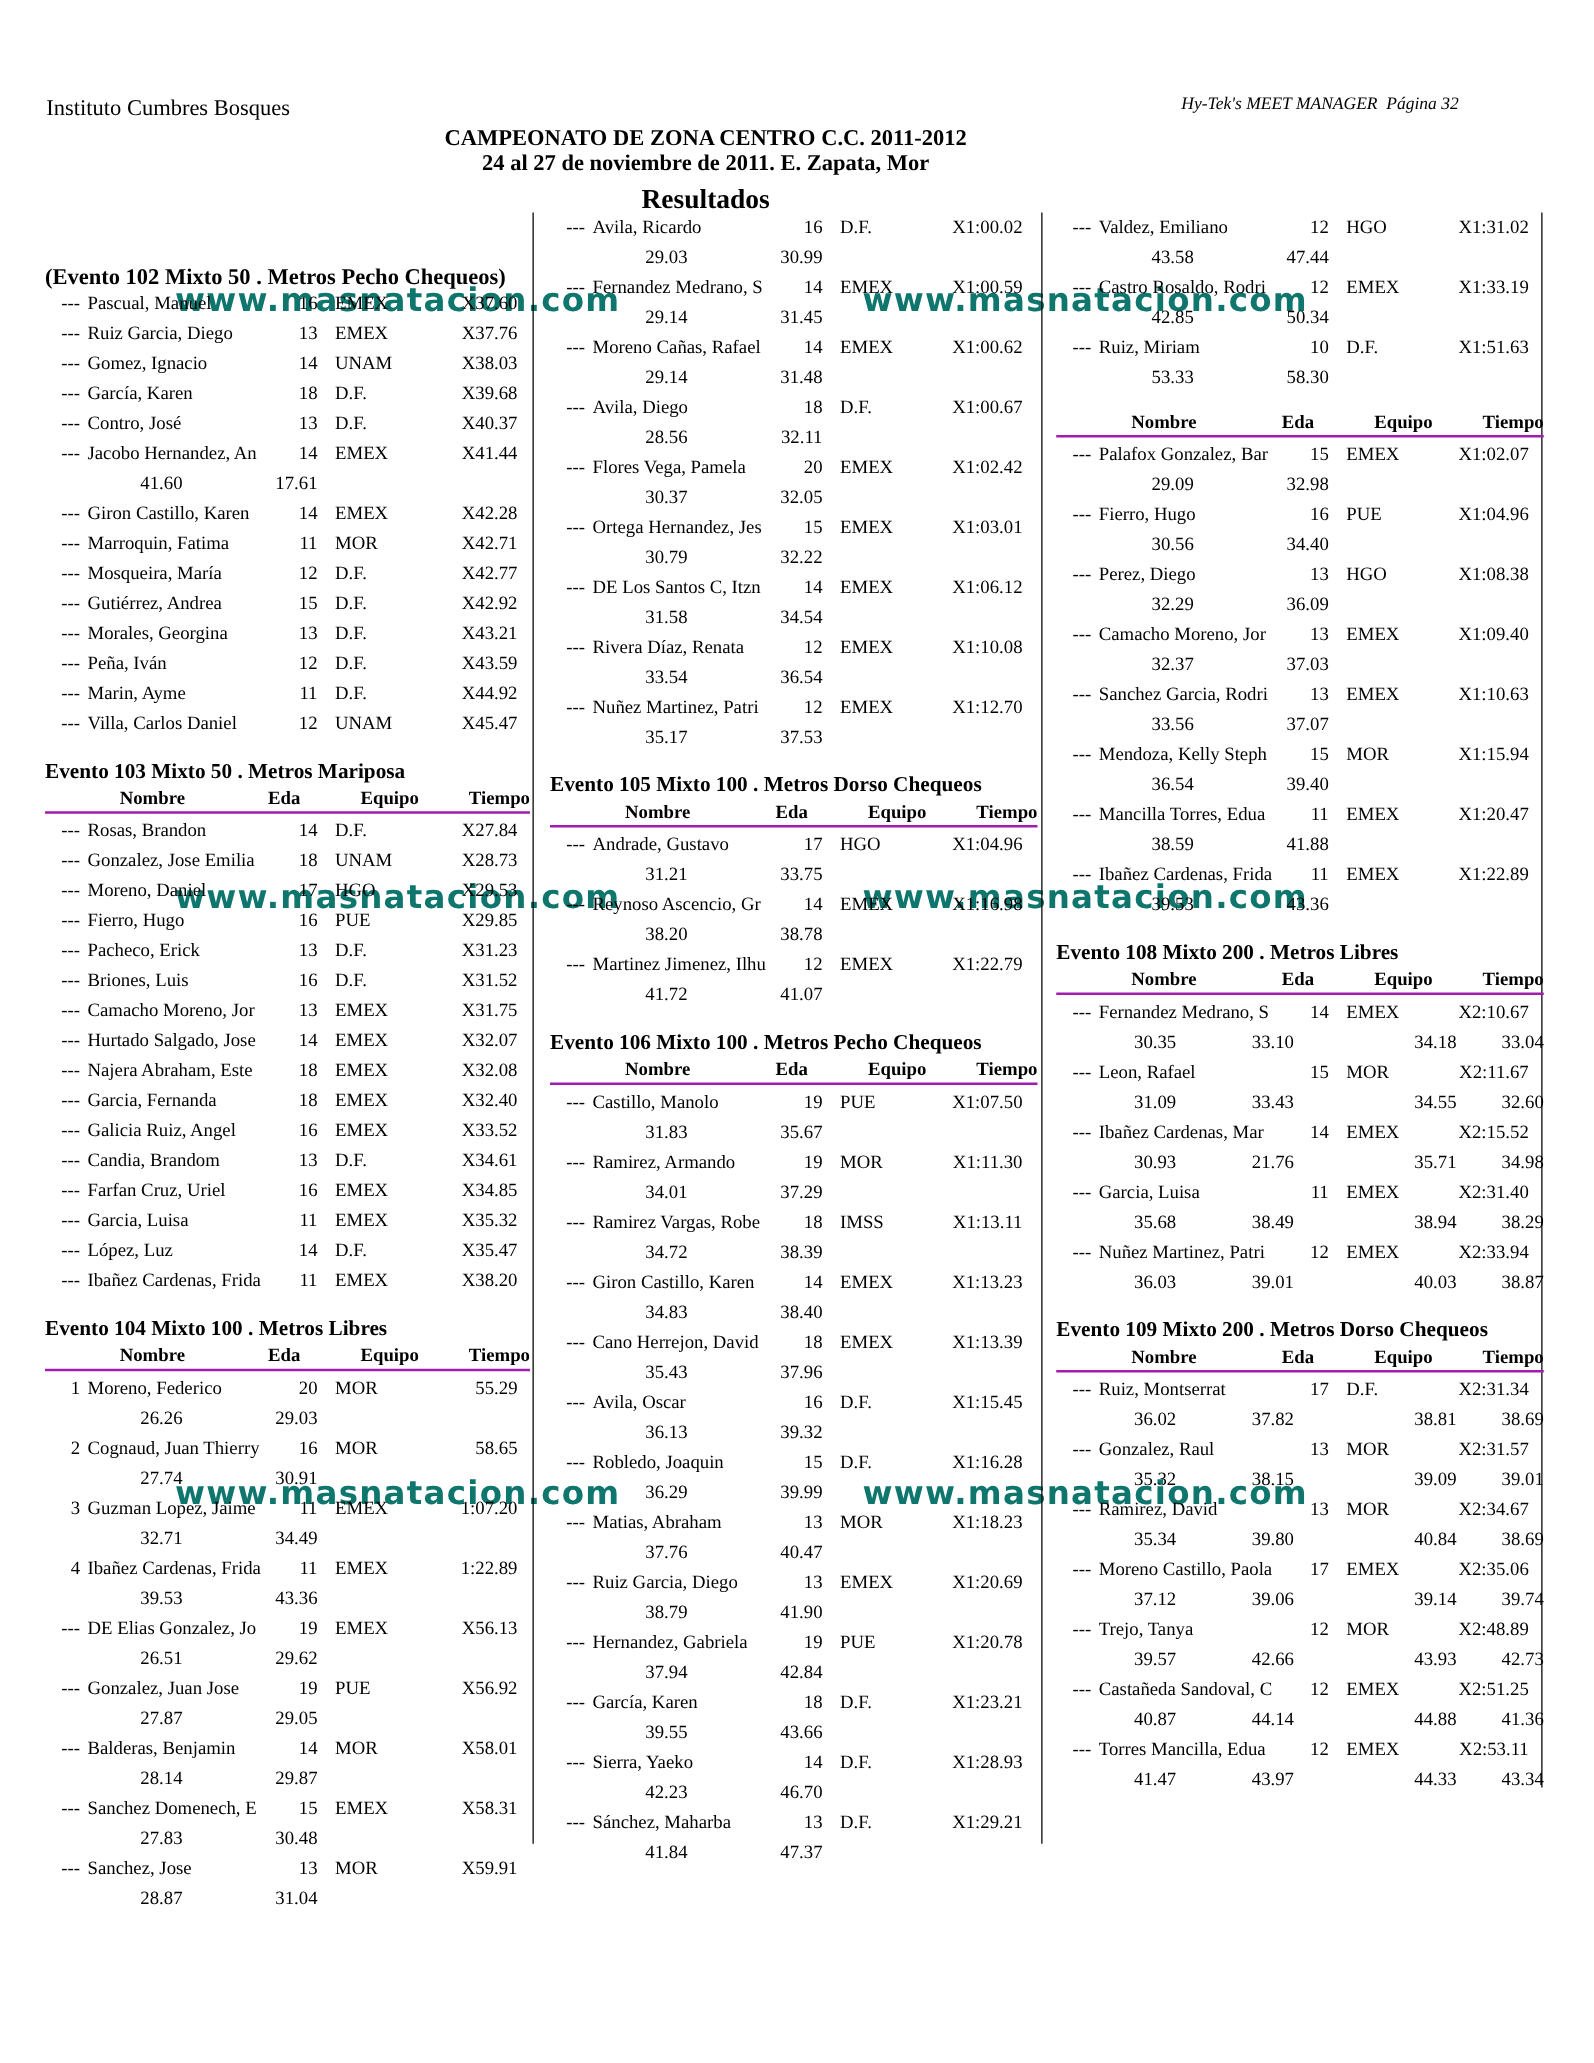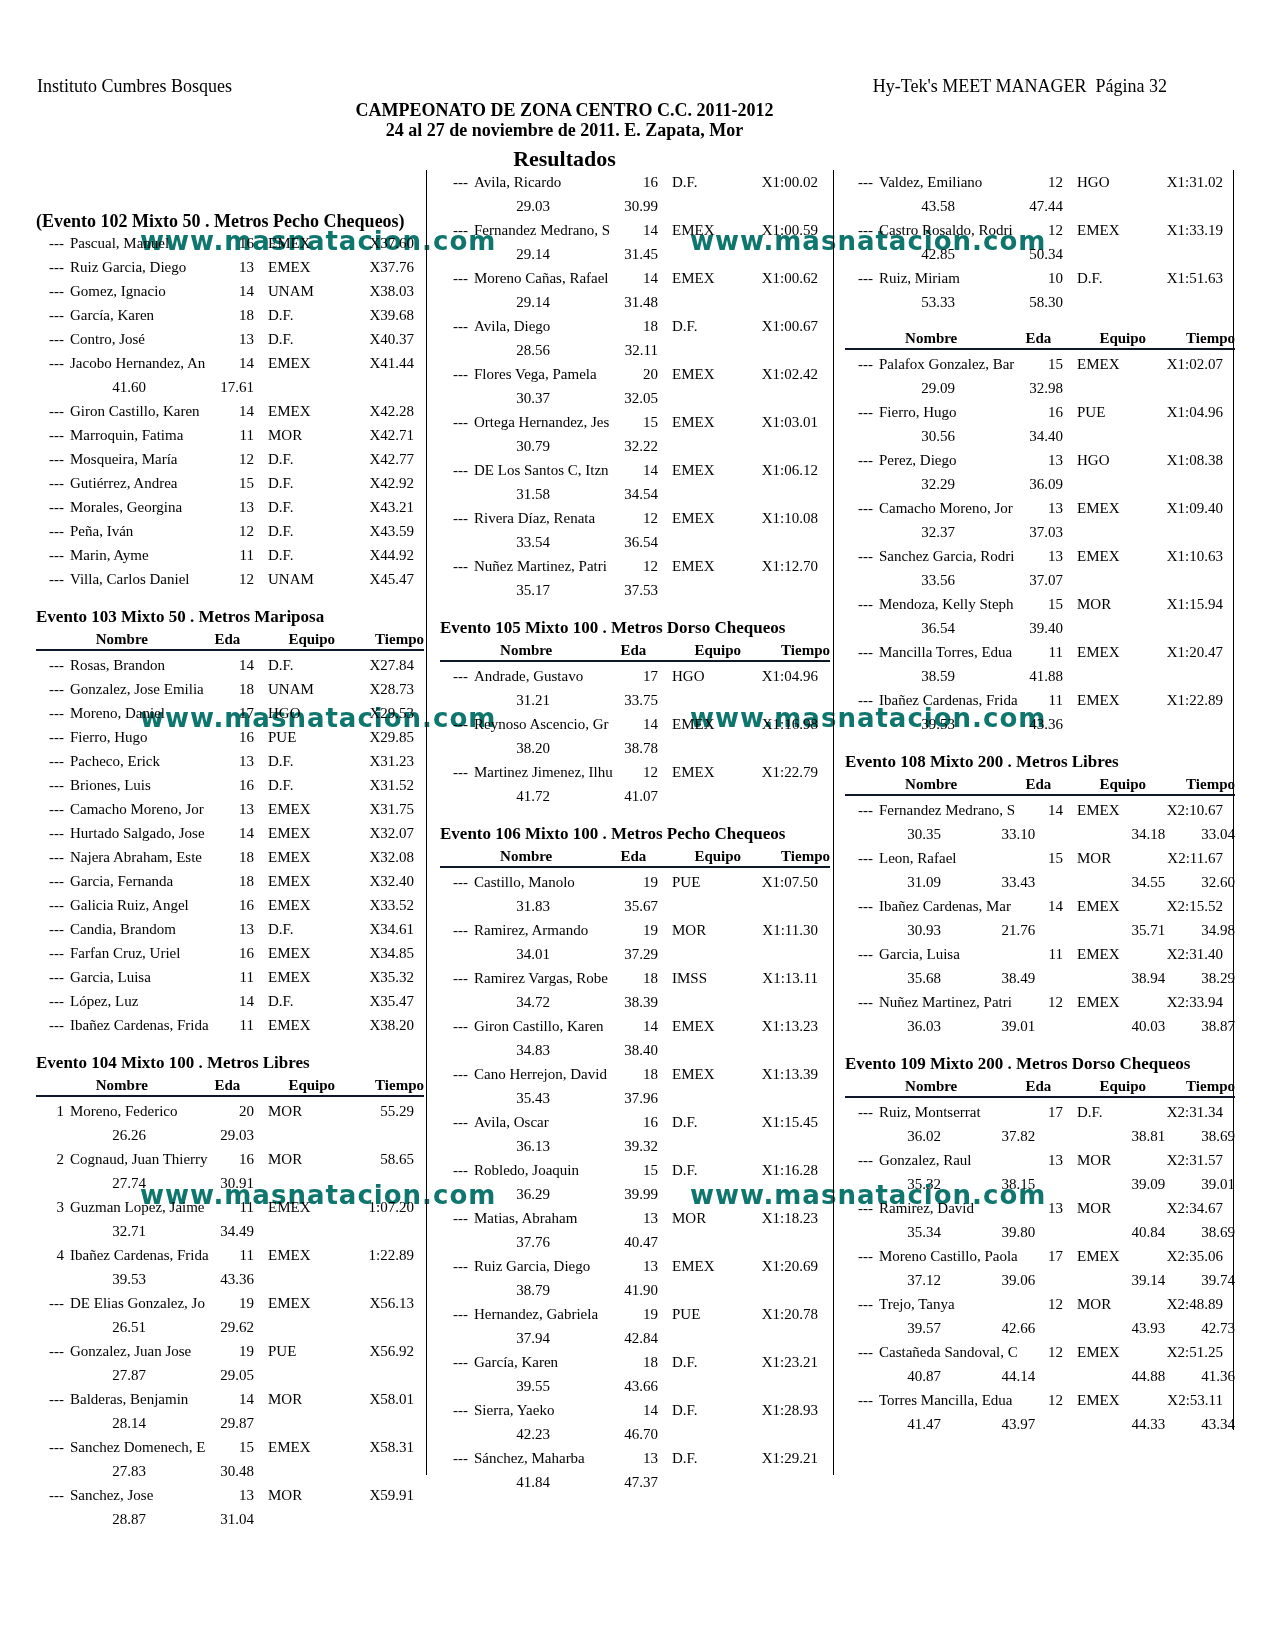--- a/index.html
+++ b/index.html
@@ -1,40 +1,40 @@
 <!DOCTYPE html>
 <html><head>
 <meta charset="utf-8">
 <style>
   html, body { margin: 0; padding: 0; background: #ffffff; }
   body {
     width: 1275px; height: 1650px; position: relative; overflow: hidden;
     font-family: "Liberation Serif", "DejaVu Serif", serif; color: #000;
   }
   .hdr-left { position: absolute; left: 37px; top: 76px; font-size: 18px; }
-  .hdr-right { position: absolute; right: 108px; top: 76px; font-size: 18px; }
+  .hdr-right { position: absolute; right: 108px; top: 76px; font-size: 14px; font-style: italic; }
   .title { position: absolute; left: 0; width: 1129px; text-align: center; font-weight: bold; }
   .t1 { top: 100px; font-size: 18px; }
   .t2 { top: 120px; font-size: 18px; }
   .t3 { top: 146px; font-size: 22px; }
   .col { position: absolute; top: 170px; font-size: 15px; }
   .col1 { left: 36px; width: 388px; }
   .col2 { left: 440px; width: 390px; }
   .col3 { left: 845px; width: 390px; }
   .vline { position: absolute; width: 1px; background: #000; }
   .vl1 { left: 426px; top: 170px; height: 1305px; }
   .vl2 { left: 833px; top: 170px; height: 1305px; }
   .vl3 { left: 1233px; top: 170px; height: 1260px; }
   .watermark { position: absolute; font-family: "DejaVu Sans", sans-serif; font-weight: bold;
     font-size: 26px; color: #0f766e; letter-spacing: 1px; z-index: 0; }
   .ev { position: relative; z-index: 1; }
   .ev-title { font-weight: bold; font-size: 17px; height: 24px; line-height: 24px; white-space: nowrap; }
   .ev-title.cont { font-size: 18px; height: 20px; line-height: 20px; margin-top: 41px; }
   .colhead { display: flex; font-weight: bold; font-size: 15px; height: 20px; line-height: 20px;
-    border-bottom: 2px solid #0f172a; margin-bottom: 2px; gap: 40px; }
+    border-bottom: 2px solid #a21caf; margin-bottom: 2px; gap: 40px; }
   .row, .split { display: flex; height: 24px; line-height: 24px; white-space: nowrap; }
   .c-place { width: 34px; text-align: right; padding-right: 6px; box-sizing: border-box; }
   .c-name { width: 160px; overflow: hidden; }
   .c-age { width: 24px; text-align: right; }
   .c-team { width: 80px; padding-left: 14px; box-sizing: border-box; }
   .c-time { width: 80px; text-align: right; }
   .colhead .c-name { padding-left: 0; }
   .colhead .c-team { padding-left: 10px; }
   .s-1 { width: 110px; text-align: right; padding-right: 0; }
   .s-2 { width: 108px; text-align: right; }

